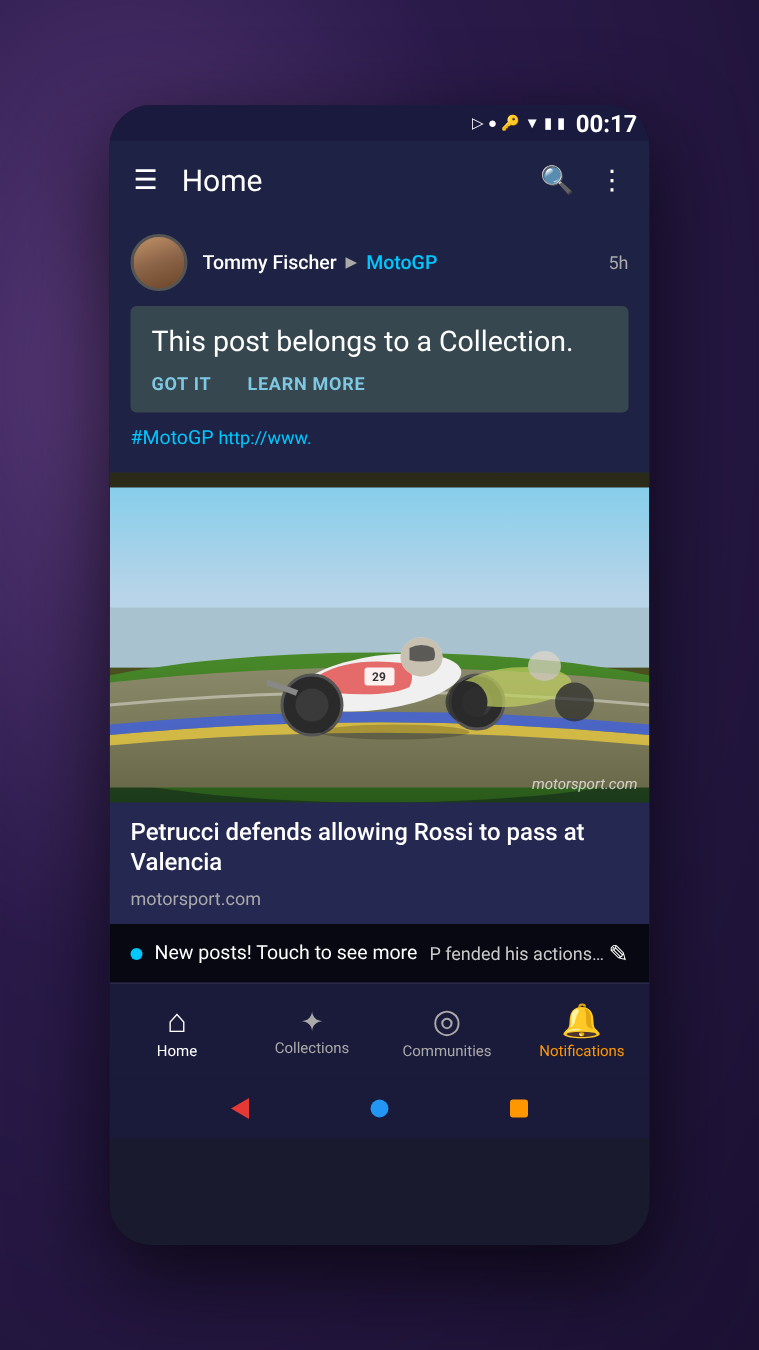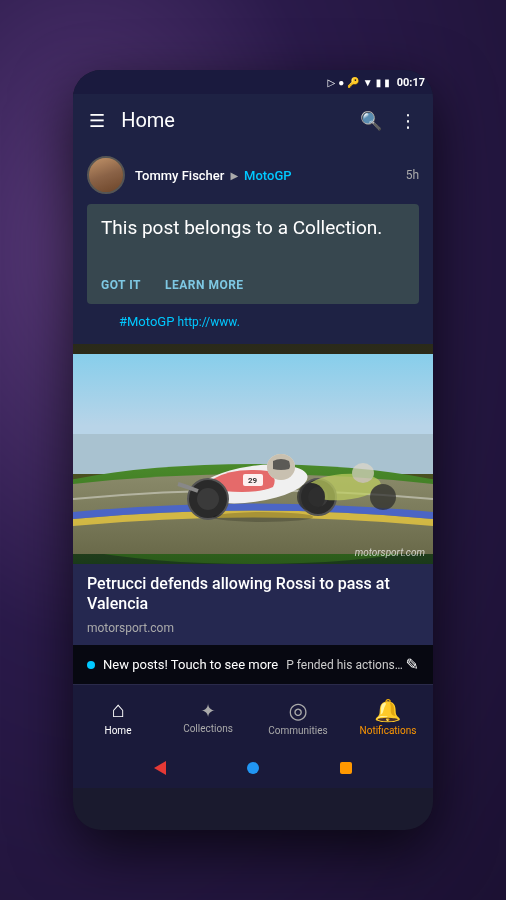--- a/index.html
+++ b/index.html
@@ -44,21 +44,21 @@
       display: flex;
       align-items: center;
       gap: 3px;
     }
     .status-icon {
       color: white;
       font-size: 10px;
     }
     .status-time {
       color: white;
-      font-size: 11px;
+      font-size: 16px;
       font-weight: bold;
       margin-left: 4px;
     }
     
     .app-bar {
       height: 52px;
       background: #1e2244;
       display: flex;
       align-items: center;
       padding: 0 16px;
@@ -163,26 +163,24 @@
       display: flex;
       gap: 24px;
     }
     .tooltip-btn {
       color: #7ec8e3;
       font-size: 12px;
       font-weight: bold;
       text-transform: uppercase;
       cursor: pointer;
       letter-spacing: 0.5px;
-      margin-top: 29px;
     }
     
     .post-content {
       padding: 0 14px 8px 14px;
-      margin-left: 32px;
     }
     .post-text {
       font-size: 13px;
       color: #7ec8e3;
       line-height: 1.5;
     }
     
     .article-card {
       background: #252850;
       margin: 4px 0 0 0;

